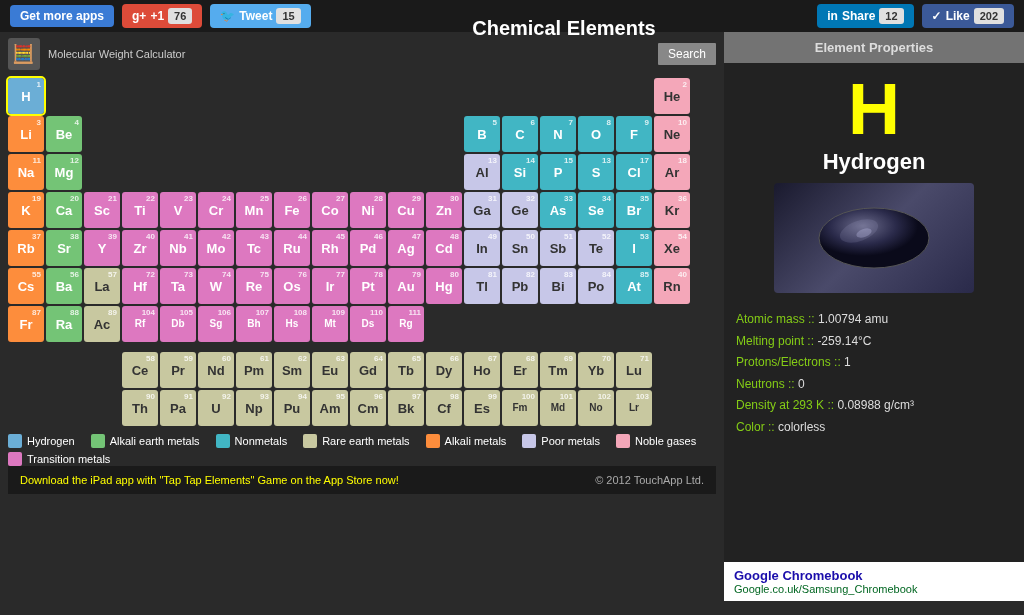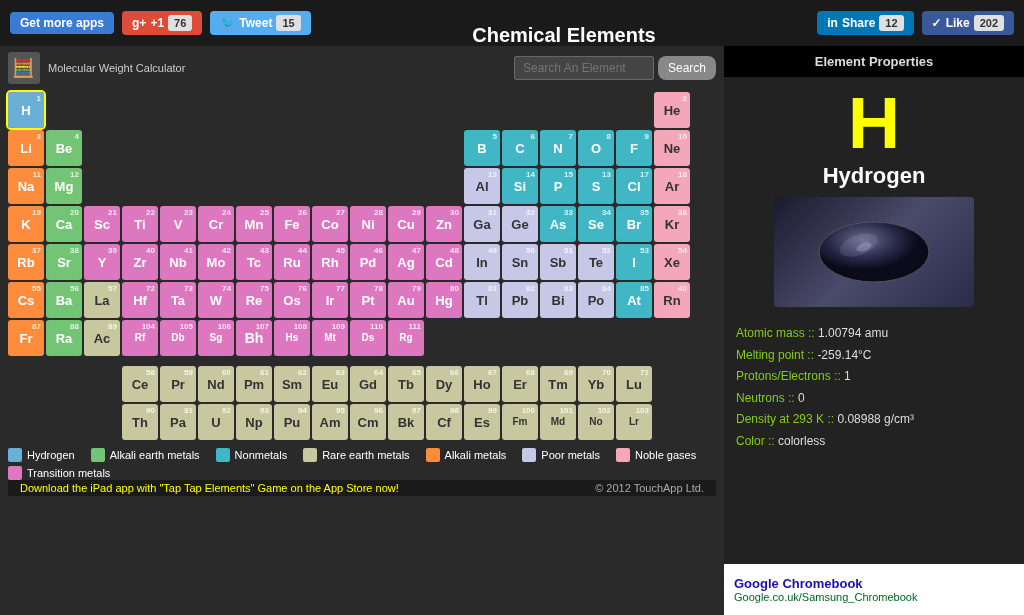--- a/index.html
+++ b/index.html
@@ -8,21 +8,21 @@
       height: 615px;
       background: #2a2a2a;
       font-family: Arial, sans-serif;
       overflow: hidden;
       color: #fff;
     }
 
     
     #top-bar {
       background: #1a1a1a;
-      height: 46px;
+      height: 32px;
       display: flex;
       align-items: center;
       padding: 0 10px;
       gap: 8px;
     }
     .top-btn {
       border-radius: 4px;
       padding: 4px 10px;
       font-size: 12px;
       font-weight: bold;
@@ -82,21 +82,21 @@
       width: 140px;
       border-radius: 2px;
     }
     #search-btn {
       background: #888;
       color: #fff;
       border: none;
       padding: 4px 10px;
       font-size: 12px;
       cursor: pointer;
-      border-radius: 8px;
+      border-radius: 1px;
     }
 
     
     #periodic-table {
       display: flex;
       flex-direction: column;
       gap: 2px;
     }
 
     .pt-row {
@@ -155,35 +155,35 @@
 
     
     #bottom-bar {
       background: #1a1a1a;
       display: flex;
       justify-content: space-between;
       align-items: center;
       padding: 4px 12px;
       font-size: 11px;
       color: #ffff00;
-      height: 16px;
+      height: 28px;
       gap: 16px;
     }
     #copyright { color: #aaa; }
 
     
     #right-panel {
       width: 300px;
       background: #222;
       display: flex;
       flex-direction: column;
     }
 
     #element-props-header {
-      background: #000000;
+      background: #737373;
       padding: 8px 12px;
       font-size: 13px;
       font-weight: bold;
       color: #ddd;
       text-align: center;
     }
 
     #element-symbol-display {
       font-size: 72px;
       font-weight: bold;
@@ -222,21 +222,21 @@
       padding: 6px 12px;
       font-size: 12px;
       line-height: 1.8;
     }
 
     #element-props-list div { color: #ddd; }
     #element-props-list span.label { font-weight: normal; color: #84cc16; text-align: right; }
 
     #ad-bar {
       background: #fff;
-      padding: 12px 10px;
+      padding: 6px 10px;
       margin-top: auto;
     }
     #ad-bar .ad-title { font-size: 13px; color: #1a0dab; font-weight: bold; }
     #ad-bar .ad-url { font-size: 11px; color: #006621; }
   </style>
 </head>
 <body>
 
 <div id="top-bar">
   <button class="top-btn btn-apps">Get more apps</button>
@@ -266,21 +266,20 @@
 <div id="main">
 
   <div id="left-panel">
     <div id="header-row">
       <div id="calc-icon">🧮</div>
       <div id="calc-label">
         <div>Molecular Weight
 Calculator</div>
       </div>
       <div id="search-container">
-        <input id="search-input" type="text" placeholder="Search An Element" style="">
         <button id="search-btn">Search</button>
       </div>
     </div>
 
     <div id="periodic-table">
 
       <div class="pt-row">
         <div class="element hydrogen selected">
             <span class="num">1</span>
             <span class="sym">H</span>
@@ -642,21 +641,21 @@
         <div class="element transition">
             <span class="num">105</span>
             <span class="sym" style="font-size:10px">Db</span>
           </div>
         <div class="element transition">
             <span class="num">106</span>
             <span class="sym" style="font-size:10px">Sg</span>
           </div>
         <div class="element transition">
             <span class="num">107</span>
-            <span class="sym" style="font-size:14px">Bh</span>
+            <span class="sym" style="font-size:10px">Bh</span>
           </div>
         <div class="element transition">
             <span class="num">108</span>
             <span class="sym" style="font-size:10px">Hs</span>
           </div>
         <div class="element transition">
             <span class="num">109</span>
             <span class="sym" style="font-size:10px">Mt</span>
           </div>
         <div class="element transition">

